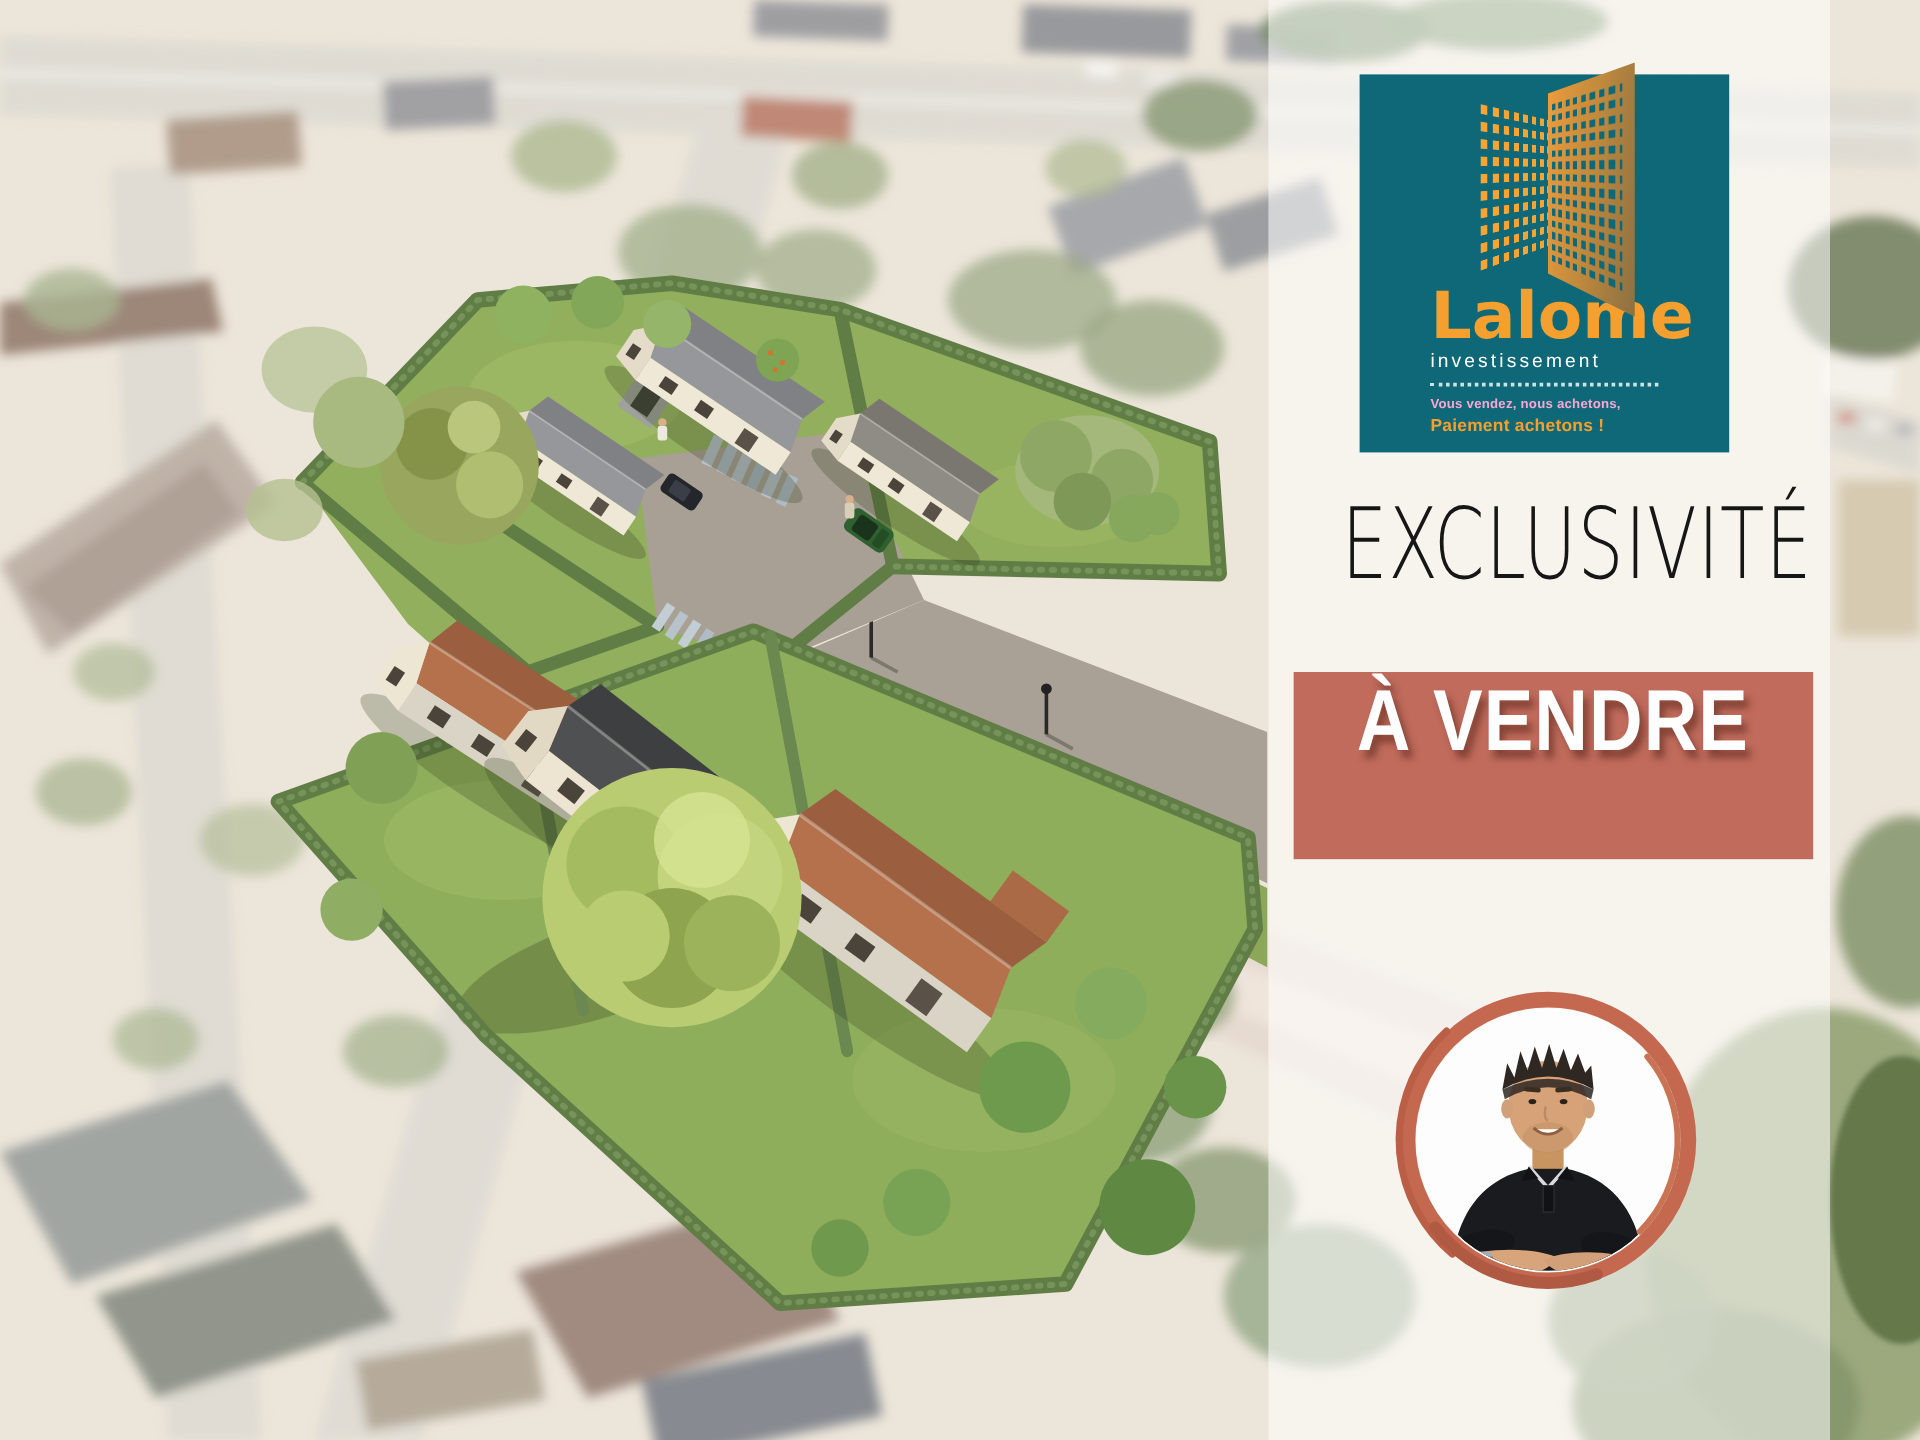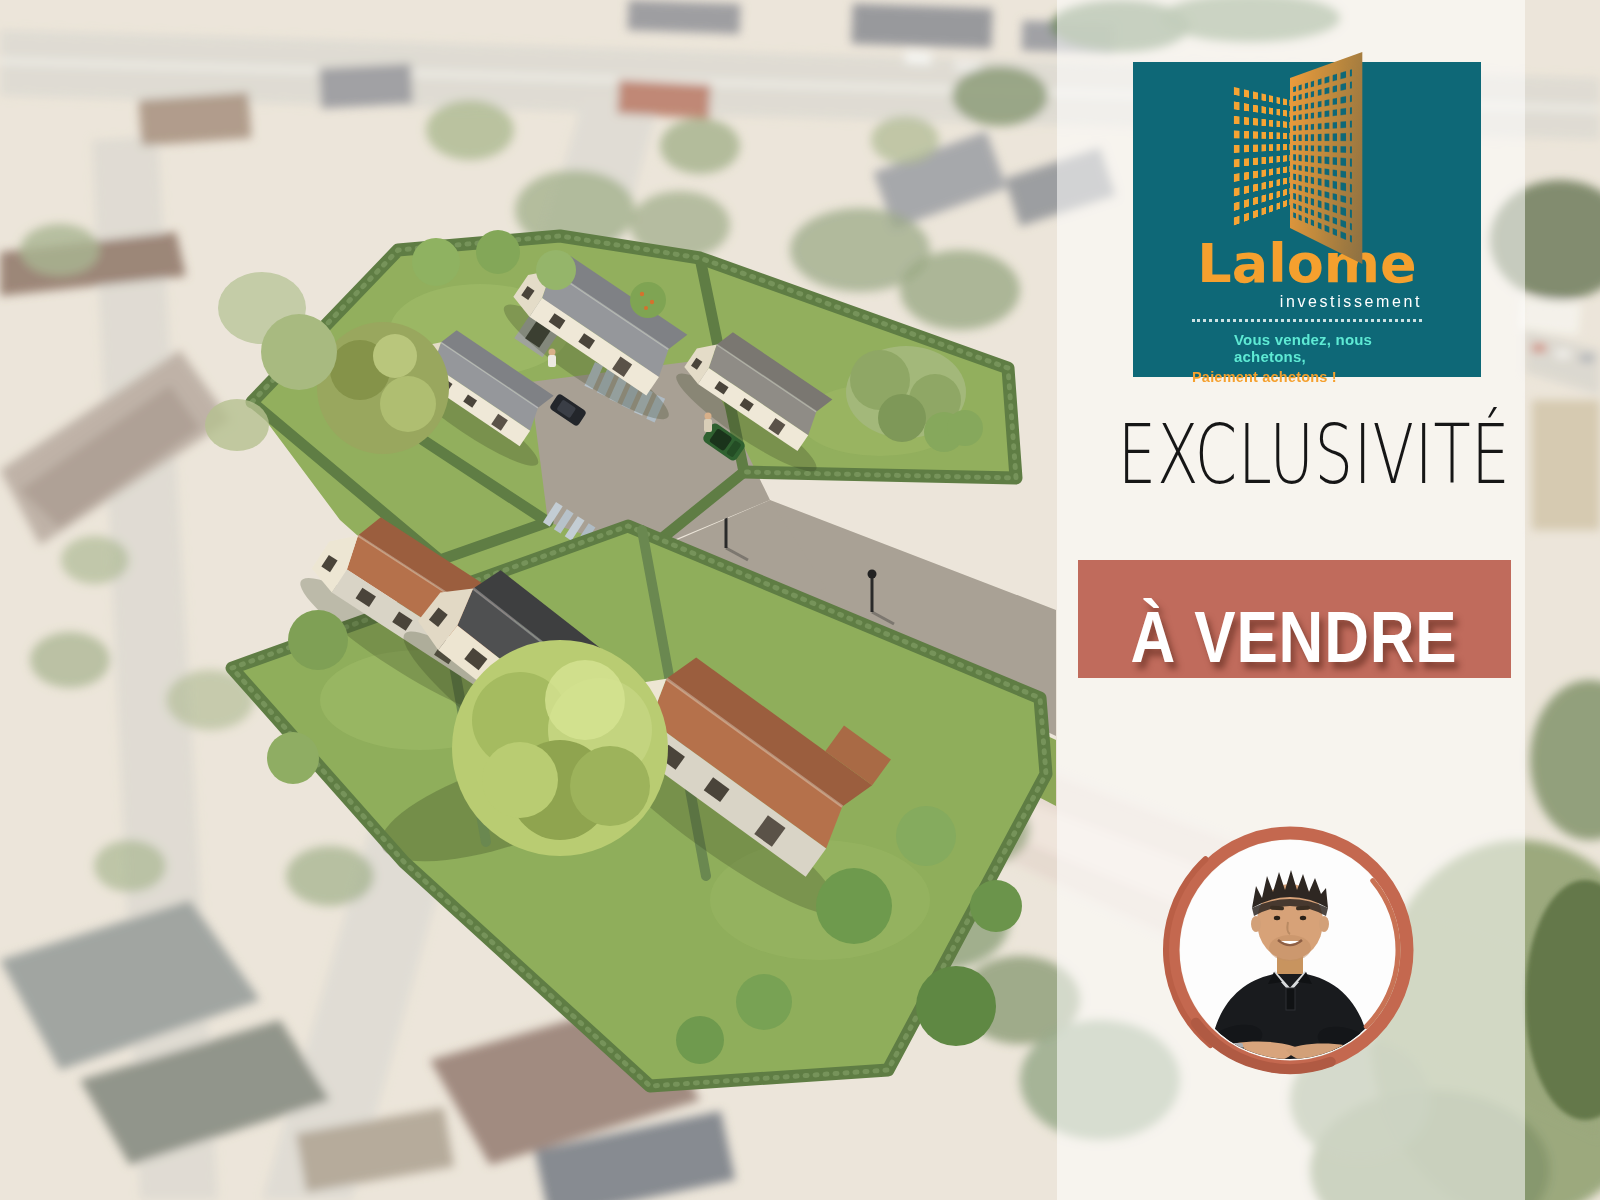--- a/index.html
+++ b/index.html
@@ -10,21 +10,21 @@
   .scene{position:absolute;left:0;top:0;width:1600px;height:1200px;display:block;}
 
   
   .band{
     position:absolute;left:1057px;top:0;width:468px;height:1200px;
     background:rgba(255,255,255,0.55);
   }
 
   
   .brand-card{
-    position:absolute;left:1133px;top:62px;width:348px;height:315px;
+    position:absolute;left:1133px;top:62px;width:308px;height:315px;
     background:#0E6877;box-sizing:border-box;padding:16px 59px 0 59px;
   }
   .bldg{position:relative;width:196px;height:150px;perspective:270px;perspective-origin:50% 42%;}
   .bldg-left{
     position:absolute;right:50%;top:22px;width:78px;height:106px;
     transform-origin:100% 50%;transform:rotateY(57deg);
     background-image:repeating-linear-gradient(90deg,#F6A433 0 6px,transparent 6px 11px);
     -webkit-mask-image:repeating-linear-gradient(180deg,#000 0 6px,transparent 6px 11px);
             mask-image:repeating-linear-gradient(180deg,#000 0 6px,transparent 6px 11px);
   }
@@ -38,38 +38,38 @@
     background-image:repeating-linear-gradient(90deg,#0E6877 0 5px,transparent 5px 9.5px);
     -webkit-mask-image:repeating-linear-gradient(180deg,#000 0 5px,transparent 5px 9.5px);
             mask-image:repeating-linear-gradient(180deg,#000 0 5px,transparent 5px 9.5px);
   }
   .brand-name{
     font-family:"DejaVu Sans",sans-serif;font-weight:bold;color:#F5A02E;
     font-size:54px;line-height:1.02;text-align:center;margin-top:8px;letter-spacing:0;
   }
   .brand-sub{
     font-family:"Liberation Sans",sans-serif;color:#FFFFFF;font-size:16px;
-    letter-spacing:2.6px;text-align:right;margin-top:2px;
+    letter-spacing:2.6px;text-align:left;margin-top:2px;
   }
   .dotline{border-top:3px dotted rgba(226,240,240,0.9);margin:8px 0 9px 0;}
-  .tag1{color:#5eead4;font-weight:bold;font-size:15px;letter-spacing:.2px;margin-left:42px;}
+  .tag1{color:#f9a8d4;font-weight:bold;font-size:11px;letter-spacing:.2px;}
   .tag2{color:#F5A02E;font-weight:bold;font-size:14.5px;margin-top:4px;letter-spacing:.2px;}
 
   
   .headline{
     position:absolute;left:1057px;top:414px;width:468px;text-align:center;
     font-family:"DejaVu Sans","Liberation Sans",sans-serif;font-weight:200;
     font-size:82px;line-height:1;color:#161616;letter-spacing:1px;
     transform:scaleX(.74);transform-origin:50% 50%;white-space:nowrap;
   }
 
   
   .banner{
-    position:absolute;left:1078px;top:560px;width:433px;height:118px;
-    background:#C06B5C;display:flex;align-items:flex-end;justify-content:center;
+    position:absolute;left:1078px;top:560px;width:433px;height:156px;
+    background:#C06B5C;display:flex;align-items:flex-start;justify-content:center;
   }
   .banner span{
     display:inline-block;color:#FFFFFF;font-weight:bold;font-size:72px;letter-spacing:1px;
     font-family:"Liberation Sans",sans-serif;transform:scaleX(.86);white-space:nowrap;
     text-shadow:5px 7px 7px rgba(73,28,16,0.5);
   }
 
   
   .agent{position:absolute;left:1140px;top:800px;width:300px;height:300px;}
 </style>

